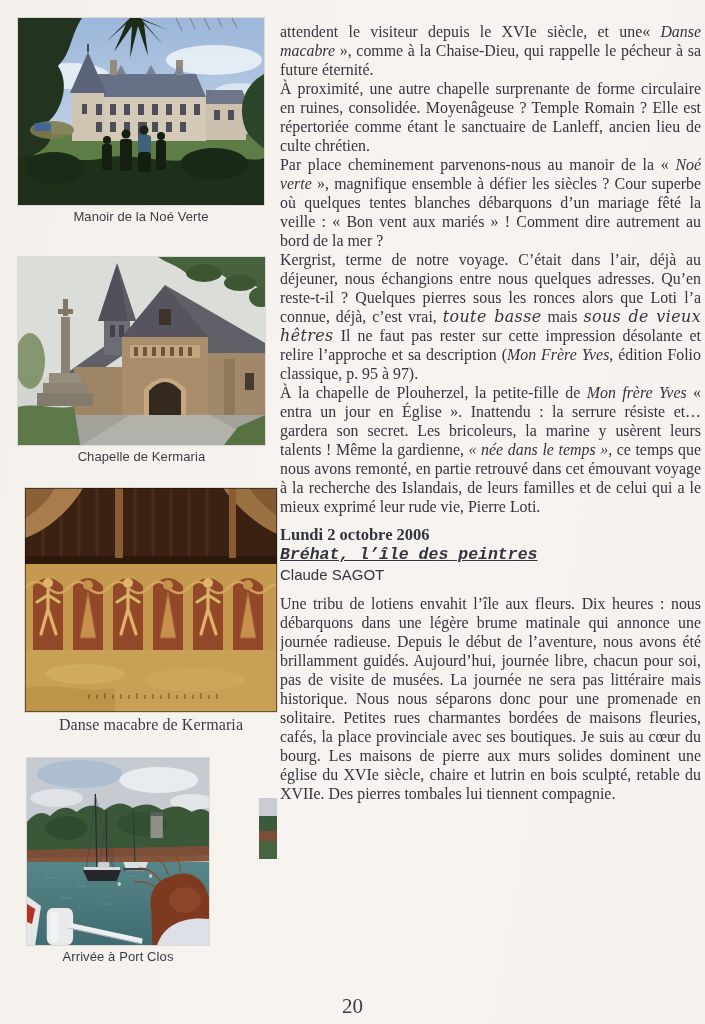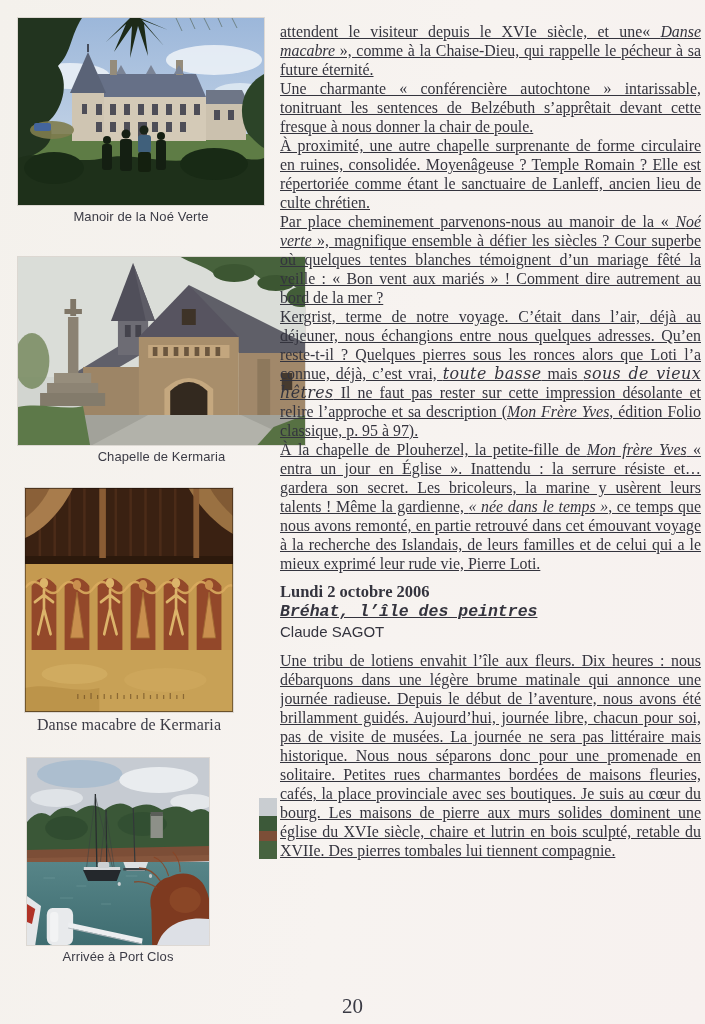--- a/index.html
+++ b/index.html
@@ -6,28 +6,28 @@
   #page{position:relative;width:705px;height:1024px;overflow:hidden;
         background:linear-gradient(100deg,#f4f1ec 0%,#f7f3f0 55%,#f7f1ef 100%);
         font-family:"Liberation Serif","DejaVu Serif",serif;color:#34343e;}
   .fig{position:absolute;margin:0;}
   .photo{width:100%;box-shadow:0 0 0 1px rgba(110,100,90,.18);}
   .photo svg{display:block;width:100%;height:100%;}
   .cap{text-align:center;margin-top:4px;font-size:13px;color:#3b3b45;
        font-family:Liberation Sans, sans-serif;letter-spacing:.1px;}
   .cap.serifcap{font-family:"Liberation Serif","DejaVu Serif",serif;font-size:16px;}
   .fig1{left:18px;top:18px;width:246px;}  .fig1 .photo{height:187px;}
-  .fig2{left:18px;top:257px;width:287px;} .fig2 .photo{height:188px;}
-  .fig3{left:25px;top:488px;width:208px;} .fig3 .photo{height:224px;}
+  .fig2{left:18px;top:257px;width:247px;} .fig2 .photo{height:188px;}
+  .fig3{left:25px;top:488px;width:252px;} .fig3 .photo{height:224px;}
   .fig4{left:27px;top:758px;width:182px;} .fig4 .photo{height:187px;}
   .sliver{position:absolute;left:259px;top:798px;width:18px;height:61px;}
   .sliver svg{display:block;width:100%;height:100%;}
   .text-col{position:absolute;left:280px;top:22px;width:421px;height:980px;overflow:hidden;
             font-size:15.9px;line-height:19px;text-align:justify;}
-  .text-col p{margin:0;padding:0;text-decoration:underline;}
+  .text-col p{margin:0;padding:0;}
   .s-i{font-style:italic;}
   .s-script{font-style:italic;font-family:"DejaVu Serif",serif;letter-spacing:.4px;}
   .section-head{margin:9px 0 10px;}
   .sec-date{font-weight:bold;font-size:16.5px;line-height:20px;}
   .sec-title{font-style:italic;font-weight:bold;text-decoration:underline;font-size:16.5px;line-height:20px;font-family:Liberation Mono, monospace;}
   .sec-author{font-family:"Liberation Sans","DejaVu Sans",sans-serif;font-size:15px;line-height:19px;}
   .page-number{position:absolute;left:0;right:0;top:994px;text-align:center;font-size:21px;color:#3a3a44;}
 </style>
 </head>
 <body>
@@ -282,23 +282,22 @@
     <svg viewBox="0 0 18 61" preserveAspectRatio="none">
       <rect width="18" height="20" fill="#c9cdd1"></rect>
       <rect y="18" width="18" height="17" fill="#3c5939"></rect>
       <rect y="33" width="18" height="11" fill="#7c4e37"></rect>
       <rect y="43" width="18" height="18" fill="#47633f"></rect>
     </svg>
   </div>
 
   <div class="text-col">
     <p><span>attendent le visiteur depuis le XVIe siècle, et une« </span><span class="s-i">Danse macabre</span><span> », comme à la Chaise-Dieu, qui rappelle le pécheur à sa future éternité.</span></p>
-    <p><span>Une charmante « conférencière autochtone » intarissable, tonitruant les sentences de Belzébuth s’apprêtait devant cette fresque à nous donner la chair de poule.</span></p>
     <p><span>À proximité, une autre chapelle surprenante de forme circulaire en ruines, consolidée. Moyenâgeuse ? Temple Romain ? Elle est répertoriée comme étant le sanctuaire de Lanleff, ancien lieu de culte chrétien.</span></p>
-    <p><span>Par place cheminement parvenons-nous au manoir de la « </span><span class="s-i">Noé verte</span><span> », magnifique ensemble à défier les siècles ? Cour superbe où quelques tentes blanches témoignent d’un mariage fêté la veille : « Bon vent aux mariés » ! Comment dire autrement au bord de la mer ?</span></p>
+    <p><span>Par place cheminement parvenons-nous au manoir de la « </span><span class="s-i">Noé verte</span><span> », magnifique ensemble à défier les siècles ? Cour superbe où quelques tentes blanches débarquons d’un mariage fêté la veille : « Bon vent aux mariés » ! Comment dire autrement au bord de la mer ?</span></p>
     <p><span>Kergrist, terme de notre voyage. C’était dans l’air, déjà au déjeuner, nous échangions entre nous quelques adresses. Qu’en reste-t-il ? Quelques pierres sous les ronces alors que Loti l’a connue, déjà, c’est vrai, </span><span class="s-script">toute basse</span><span> mais </span><span class="s-script">sous de vieux hêtres</span><span> Il ne faut pas rester sur cette impression désolante et relire l’approche et sa description (</span><span class="s-i">Mon Frère Yves</span><span>, édition Folio classique, p. 95 à 97).</span></p>
     <p><span>À la chapelle de Plouherzel, la petite-fille de </span><span class="s-i">Mon frère Yves</span><span> « entra un jour en Église ». Inattendu : la serrure résiste et… gardera son secret. Les bricoleurs, la marine y usèrent leurs talents ! Même la gardienne, </span><span class="s-i">« née dans le temps »</span><span>, ce temps que nous avons remonté, en partie retrouvé dans cet émouvant voyage à la recherche des Islandais, de leurs familles et de celui qui a le mieux exprimé leur rude vie, Pierre Loti.</span></p>
 
     <div class="section-head">
       <div class="sec-date">Lundi 2 octobre 2006</div>
       <div class="sec-title">Bréhat, l’île des peintres</div>
       <div class="sec-author">Claude SAGOT</div>
     </div>
 
     <p><span>Une tribu de lotiens envahit l’île aux fleurs. Dix heures : nous débarquons dans une légère brume matinale qui annonce une journée radieuse. Depuis le début de l’aventure, nous avons été brillamment guidés. Aujourd’hui, journée libre, chacun pour soi, pas de visite de musées. La journée ne sera pas littéraire mais historique. Nous nous séparons donc pour une promenade en solitaire. Petites rues charmantes bordées de maisons fleuries, cafés, la place provinciale avec ses boutiques. Je suis au cœur du bourg. Les maisons de pierre aux murs solides dominent une église du XVIe siècle, chaire et lutrin en bois sculpté, retable du XVIIe. Des pierres tombales lui tiennent compagnie.</span></p>

